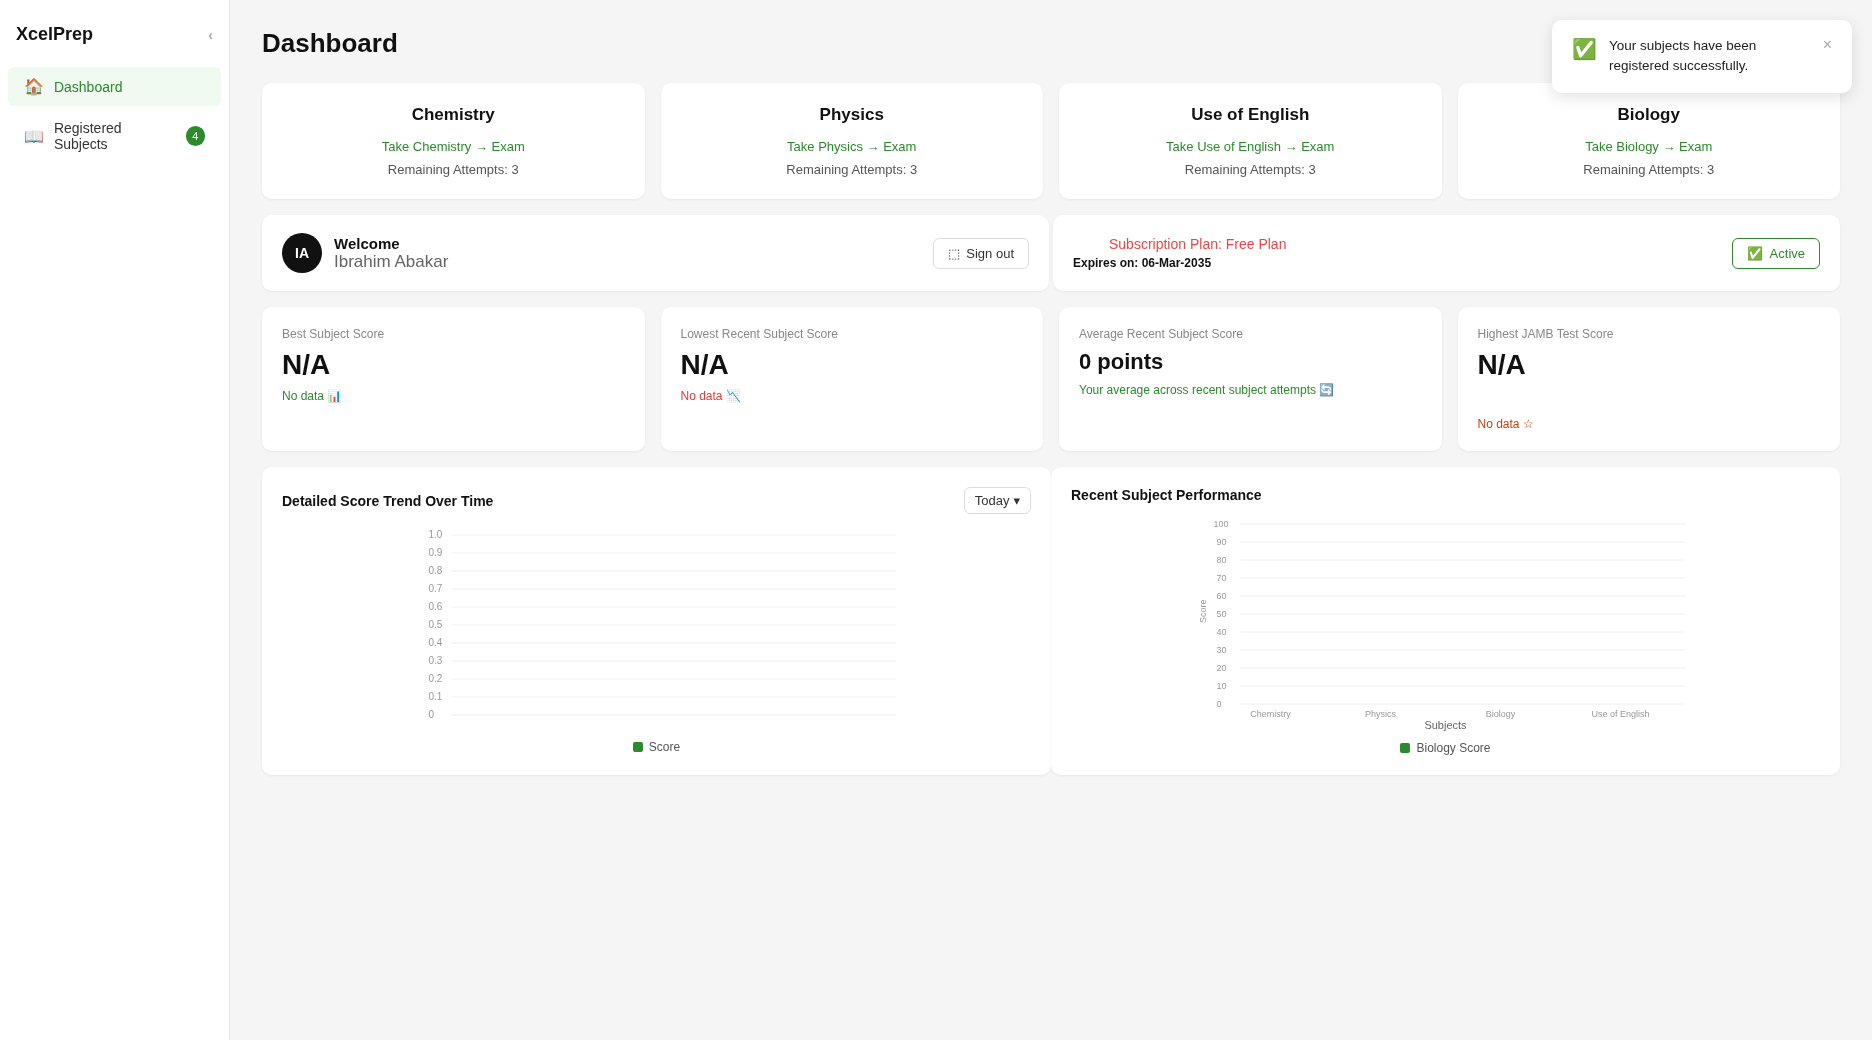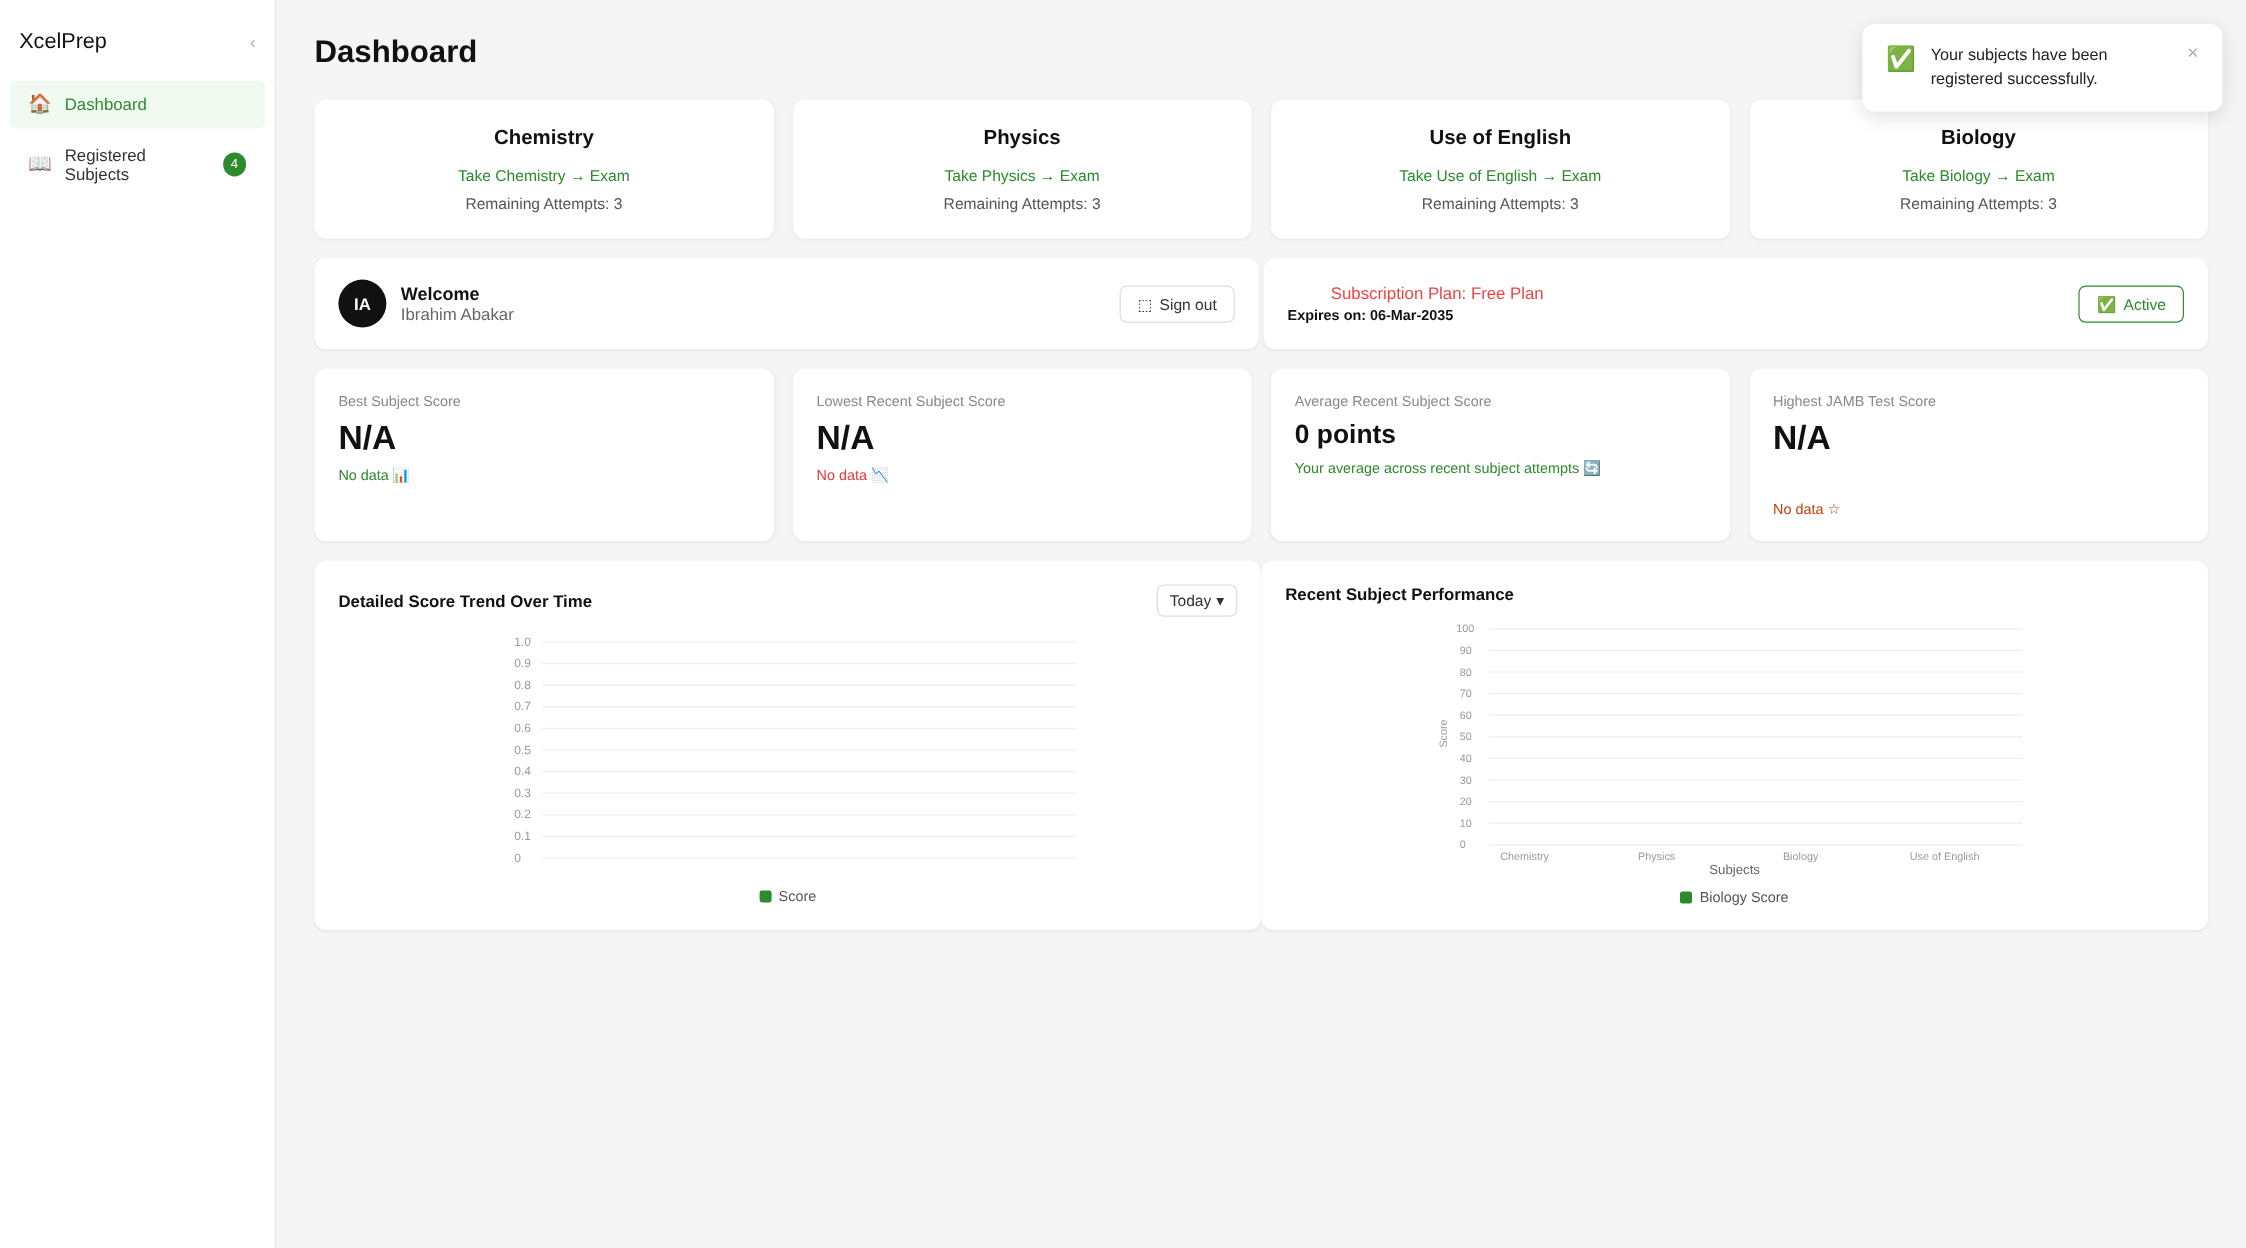--- a/index.html
+++ b/index.html
@@ -10,21 +10,21 @@
       width: 230px;
       background: #fff;
       border-right: 1px solid #e8e8e8;
       display: flex;
       flex-direction: column;
       padding: 16px 0;
       flex-shrink: 0;
     }
     .sidebar-logo {
       font-size: 18px;
-      font-weight: 400;
+      font-weight: 700;
       color: #111;
       padding: 8px 16px 20px;
       display: flex;
       align-items: center;
       justify-content: space-between;
     }
     .sidebar-logo .chevron {
       color: #aaa;
       font-size: 14px;
     }
@@ -128,21 +128,21 @@
       display: flex;
       align-items: center;
       justify-content: center;
       color: #fff;
       font-weight: 700;
       font-size: 14px;
       margin-right: 12px;
       flex-shrink: 0;
     }
     .profile-info .welcome { font-size: 15px; font-weight: 600; color: #111; }
-    .profile-info .username { font-size: 14px; color: #666; }
+    .profile-info .username { font-size: 17px; color: #666; }
     .sign-out-btn {
       margin-left: auto;
       border: 1px solid #ddd;
       background: #fff;
       border-radius: 6px;
       padding: 7px 14px;
       font-size: 13px;
       cursor: pointer;
       display: flex;
       align-items: center;

